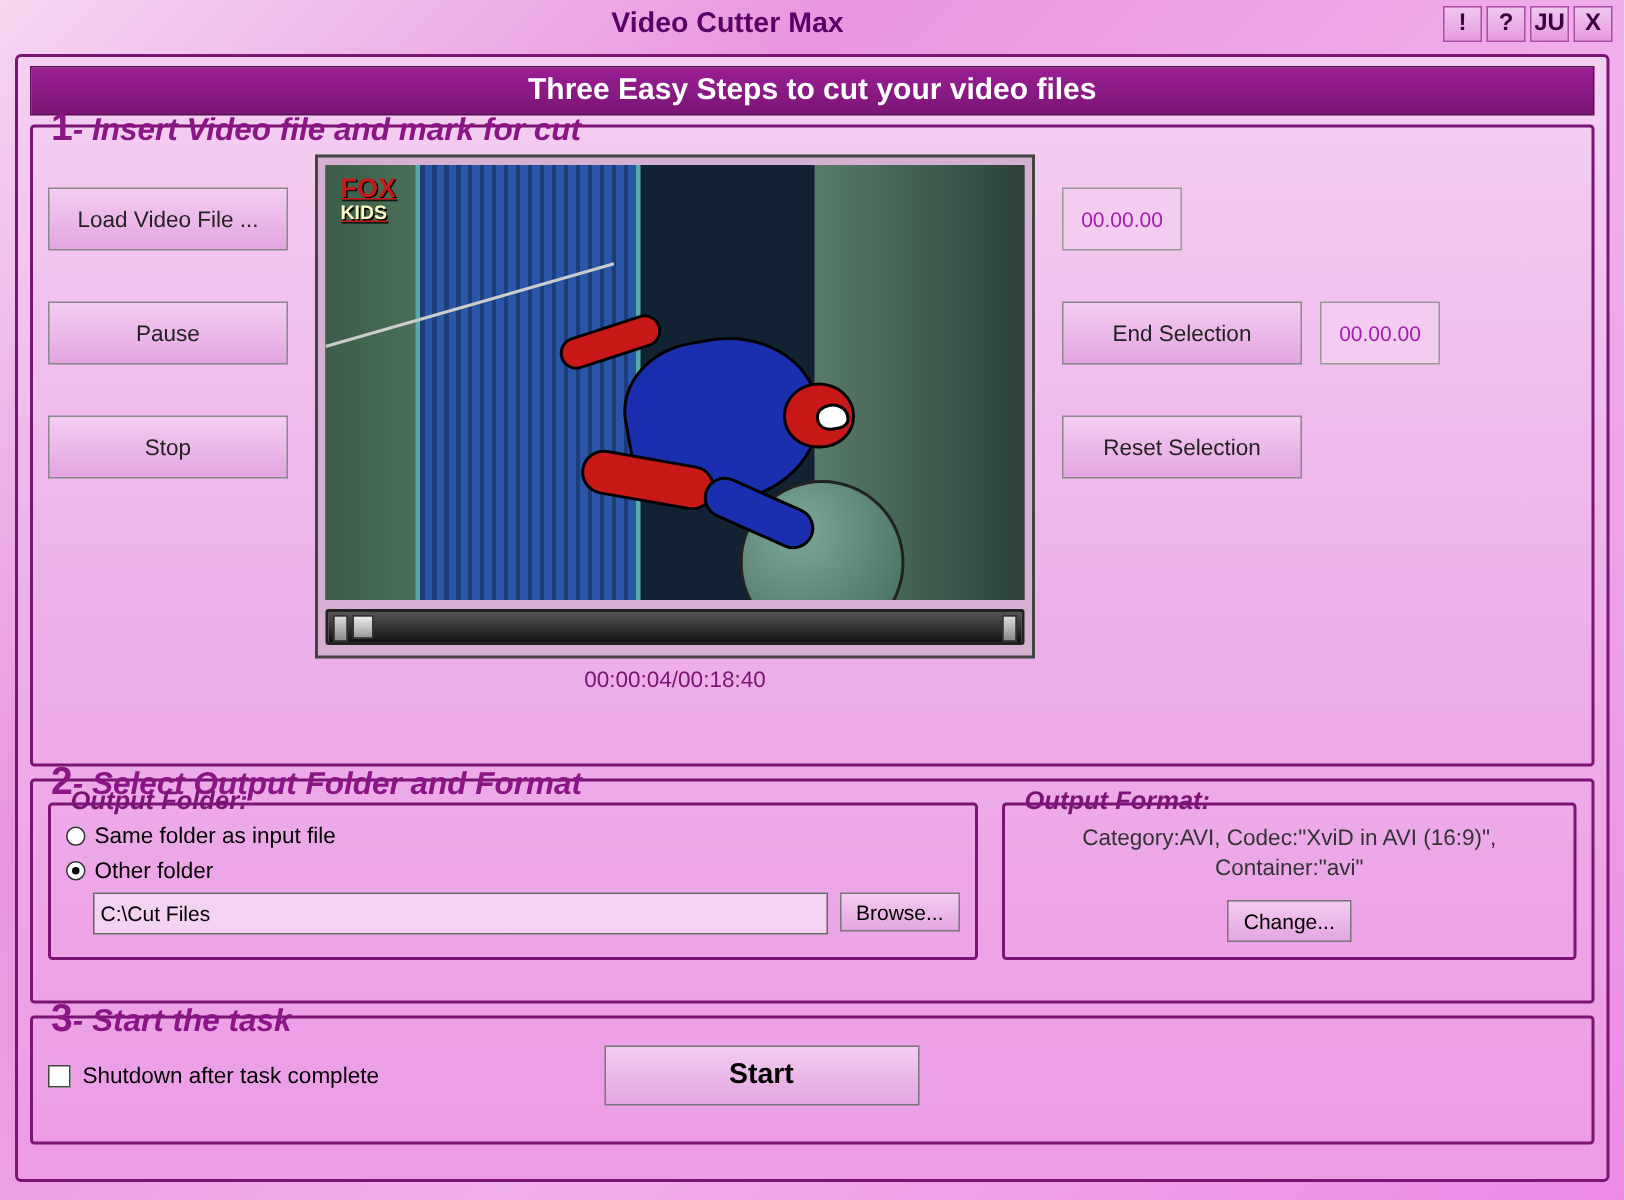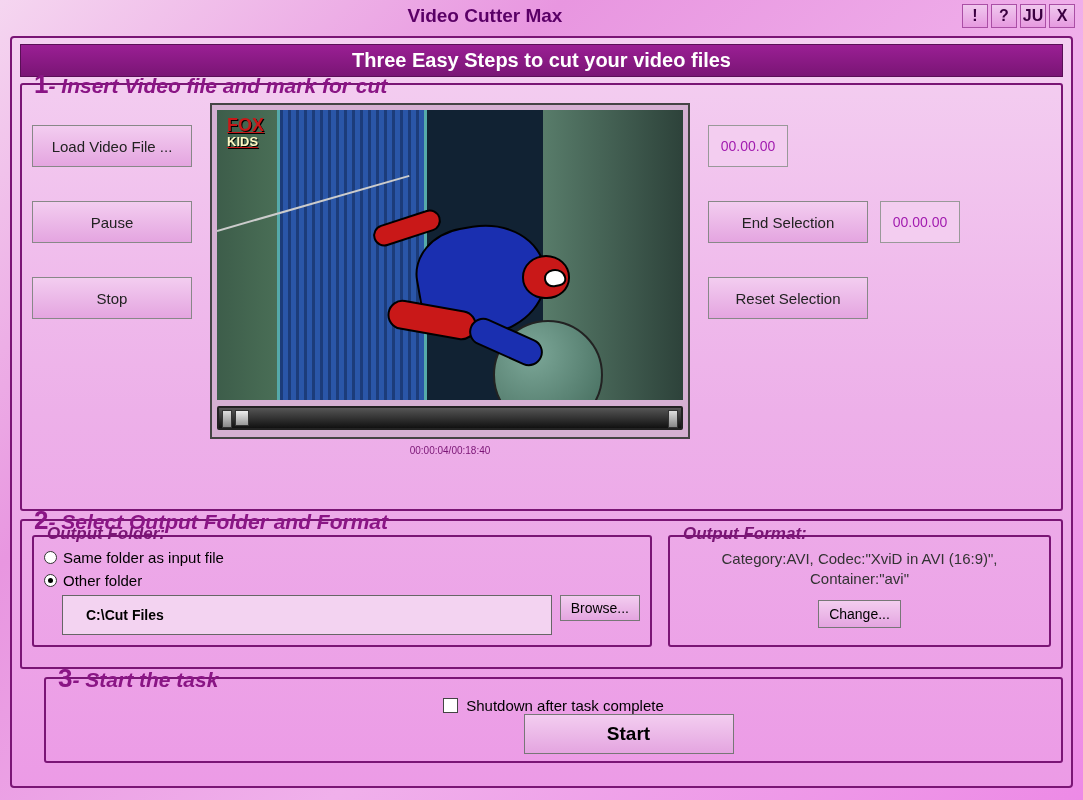--- a/index.html
+++ b/index.html
@@ -256,21 +256,21 @@
 .slider-bar::after{ right:3px;}
 .slider-thumb{
   position:absolute;
   left:16px; top:2px;
   width:14px; height:16px;
   background:linear-gradient(#eee,#999);
   border:1px solid #333;
 }
 .time-label {
   text-align: center;
-  font-size: 10px;
+  font-size: 15px;
   color: #7a1575;
   margin-top: 6px;
 }
 .step2-body {
   display: flex;
   gap: 16px;
 }
 .sub-group {
   border: 2px solid #7a1575;
   border-radius: 3px;
@@ -311,47 +311,45 @@
   border-radius: 50%;
 }
 .path-row {
   display: flex;
   gap: 8px;
   margin-top: 4px;
   margin-left: 18px;
 }
 .path-input {
   flex: 1;
-  height: 40px;
+  height: 28px;
   border: 1px solid #666;
   background: #f3d3f1;
-  padding: 0 23px;
+  padding: 0 4px;
   font-size: 14px;
-  font-weight: bold;
 }
 .small-btn {
   height: 26px;
   padding: 0 10px;
   background: linear-gradient(#f3cdf0,#e4a5e0);
   border: 1px solid #777;
   font-size: 14px;
   cursor: pointer;
 }
 .format-text {
   text-align: center;
   font-size: 15px;
   color: #333;
   margin-bottom: 10px;
   line-height:1.35;
 }
 .step3-body {
   display: flex;
   align-items: center;
   padding-top:4px;
-  flex-direction:column;
 }
 .check-row {
   display: flex;
   align-items: center;
   gap: 8px;
   font-size: 15px;
 }
 .checkbox {
   width: 15px; height: 15px;
   border: 1px solid #444;
@@ -461,21 +459,21 @@
       <div class="sub-group" style="flex:1;">
         <div class="sub-legend">Output Format:</div>
         <div class="format-text">Category:AVI, Codec:"XviD in AVI (16:9)", Container:"avi"</div>
         <div style="text-align:center;">
           <button class="small-btn" style="height:28px;">Change...</button>
         </div>
       </div>
     </div>
   </div>
 
-  <div class="step-group" style="height:86px;margin-left:24px;">
+  <div class="step-group" style="height:86px;">
     <div class="step-legend">
       <span class="step-num">3</span><span>- Start the task</span>
     </div>
     <div class="step3-body">
       <div class="check-row">
         <div class="checkbox"></div>
         <span>Shutdown after task complete</span>
       </div>
       <button class="start-btn">Start</button>
     </div>

